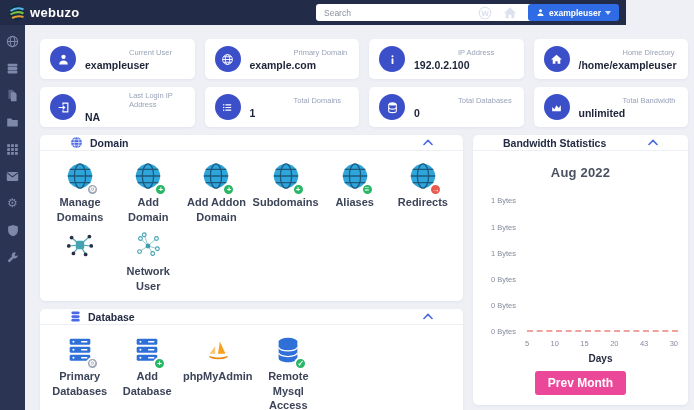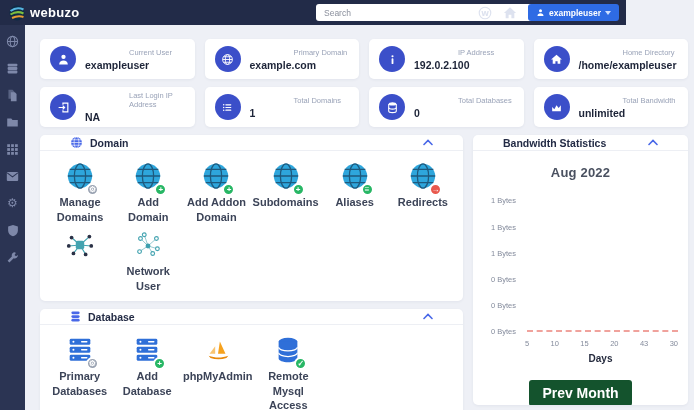--- a/index.html
+++ b/index.html
@@ -73,22 +73,22 @@
     font-weight:600; margin-top:14px; letter-spacing:.2px; }
   .plot { position:relative; height:140px; margin:16px 8px 0 6px; }
   .ylabel { position:absolute; left:8px; width:40px; text-align:left;
     font-size:7.5px; color:#848b9c; transform:translateY(-50%); padding-left:4px; }
   .baseline { position:absolute; left:48px; right:2px; top:134px;
     border-top:2px dashed #f0a29c; }
   .xticks { display:flex; justify-content:space-between; margin:3px 10px 0 52px;
     font-size:7.5px; color:#848b9c; }
   .days-label { text-align:center; font-size:10px; font-weight:700;
     color:#252b3e; margin:5px 0 0 40px; }
-  .prev-btn { display:block; margin:16px auto 0; background:#14532d; color:#fff;
-    border:none; border-radius:3px; font-size:14px; font-weight:700;
+  .prev-btn { display:block; margin:7px auto 0; background:#ec4899; color:#fff;
+    border:none; border-radius:3px; font-size:12px; font-weight:700;
     padding:5px 13px; cursor:pointer; font-family:"Liberation Sans", sans-serif; }
 </style>
 </head>
 <body>
 
 <div class="topbar">
   <div class="logo">
     <svg width="16" height="16" viewBox="0 0 32 32">
       <circle cx="16" cy="16" r="15" fill="#0e2a44"></circle>
       <path d="M3 12c8-6 18-7 26-3" stroke="#57b5e0" stroke-width="4" fill="none"></path>

